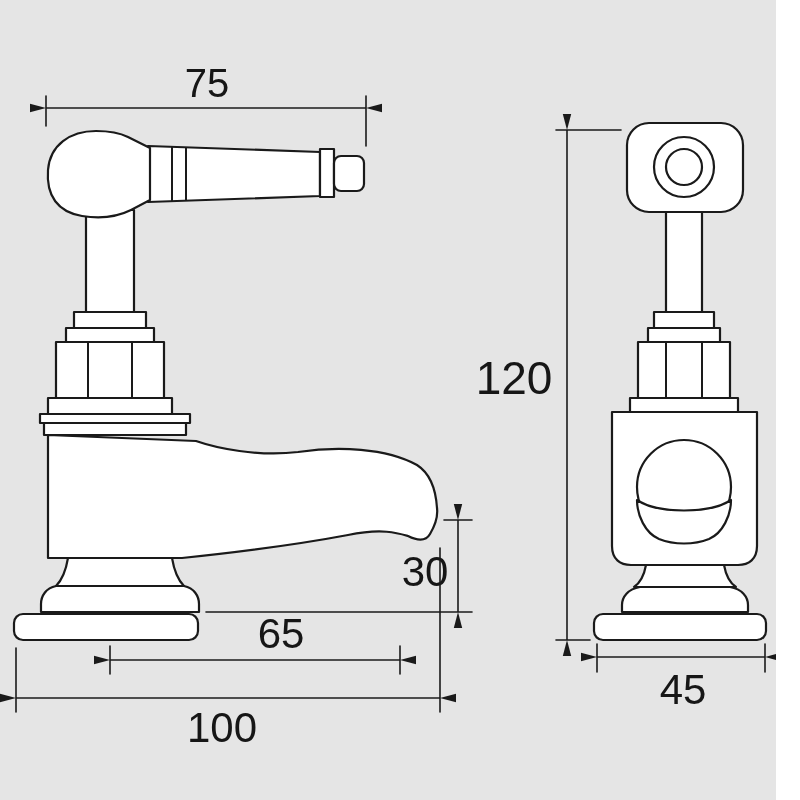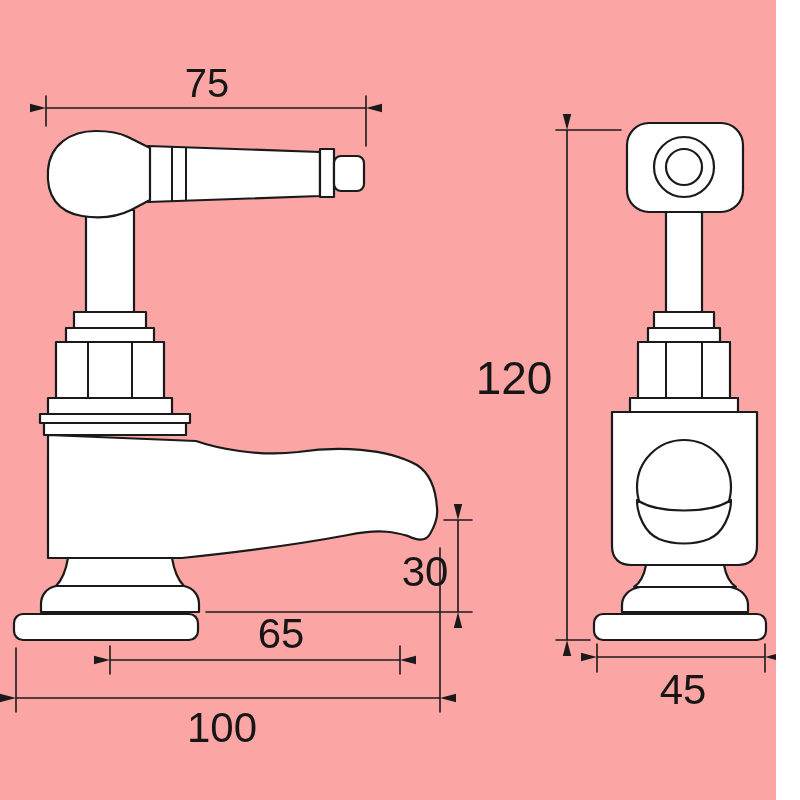--- a/index.html
+++ b/index.html
@@ -4,21 +4,21 @@
 <style>
   html, body {
     margin: 0;
     padding: 0;
     background: #ffffff;
   }
   .canvas {
     position: relative;
     width: 776px;
     height: 800px;
-    background: #fca5a5;
+    background: #e5e5e5;
     overflow: hidden;
   }
   svg text {
     font-family: "Liberation Sans", sans-serif;
     fill: #161616;
     font-weight: 400;
   }
   .part {
     fill: #ffffff;
     stroke: #1a1a1a;

